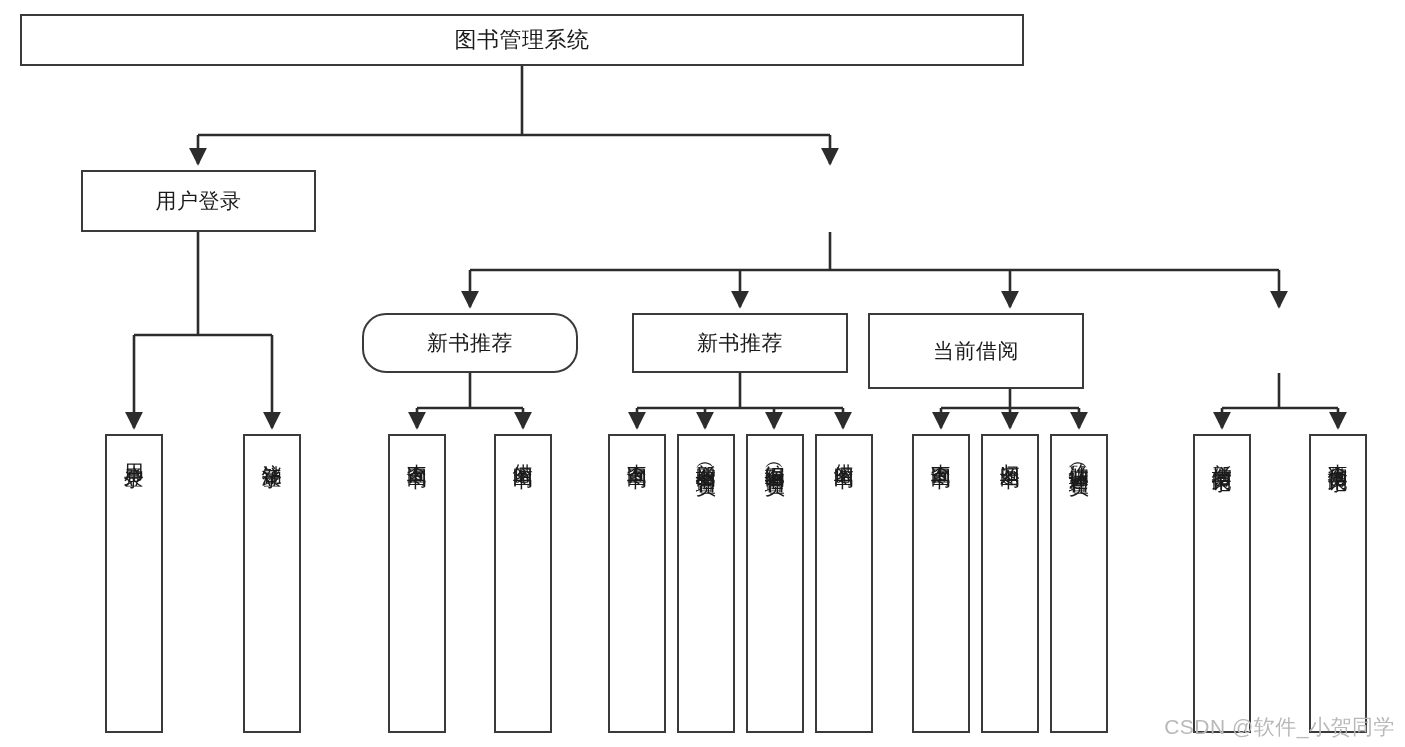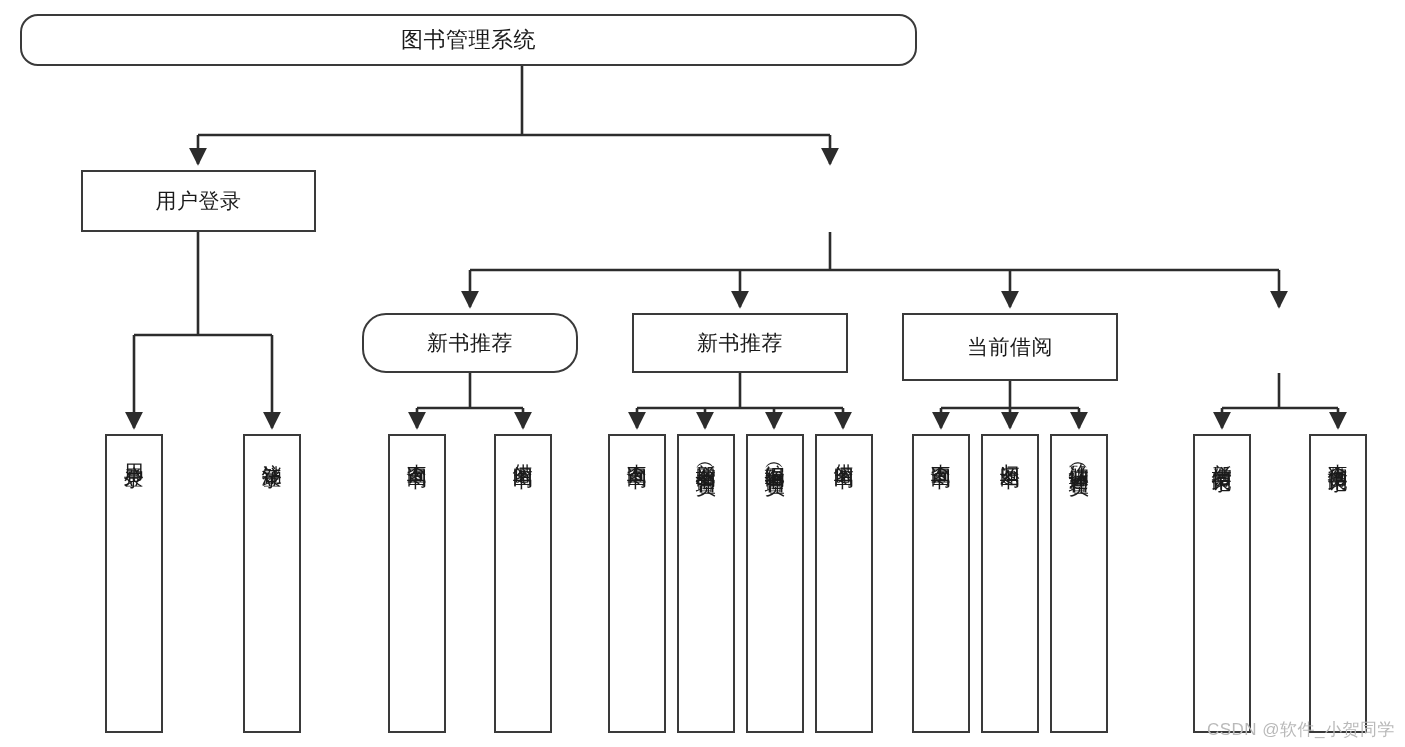--- a/index.html
+++ b/index.html
@@ -60,21 +60,21 @@
     writing-mode: vertical-rl;
     text-orientation: upright;
     line-height: 1.32;
     letter-spacing: 2px;
     white-space: nowrap;
   }
   .watermark {
     position: absolute;
     right: 10px;
     bottom: 6px;
-    font-size: 17px;
+    font-size: 21px;
     color: #b9b9b9;
     letter-spacing: 0.5px;
     white-space: nowrap;
   }
 </style>
 </head>
 <body>
 
 <div id="canvas">
 
@@ -122,35 +122,35 @@
       <path d="M 1010 408 L 1010 428" marker-end="url(#arrow)"></path>
       <path d="M 1079 408 L 1079 428" marker-end="url(#arrow)"></path>
 
       <path d="M 1279 373 L 1279 408"></path>
       <path d="M 1222 408 L 1338 408"></path>
       <path d="M 1222 408 L 1222 428" marker-end="url(#arrow)"></path>
       <path d="M 1338 408 L 1338 428" marker-end="url(#arrow)"></path>
     </g>
   </svg>
 
-  <div class="node h root" style="left:20px; top:14px; width:897px; height:52px;border-radius:18px;">
+  <div class="node h root" style="left:20px; top:14px; width:1004px; height:52px;">
     <span class="label">图书管理系统</span>
   </div>
 
   <div class="node h" style="left:81px; top:170px; width:235px; height:62px;">
     <span class="label">用户登录</span>
   </div>
 
   <div class="node h" style="left:362px; top:313px; width:216px; height:60px;border-radius:24px;">
     <span class="label">新书推荐</span>
   </div>
   <div class="node h" style="left:632px; top:313px; width:216px; height:60px;">
     <span class="label">新书推荐</span>
   </div>
-  <div class="node h" style="left:902px; top:313px; width:216px; height:68px;">
+  <div class="node h" style="left:868px; top:313px; width:216px; height:76px;">
     <span class="label">当前借阅</span>
   </div>
 
   <div class="node v" style="left:105px; top:434px; width:58px; height:299px;">
     <span class="label">用户登录</span>
   </div>
   <div class="node v" style="left:243px; top:434px; width:58px; height:299px;">
     <span class="label">注销登录</span>
   </div>
 

